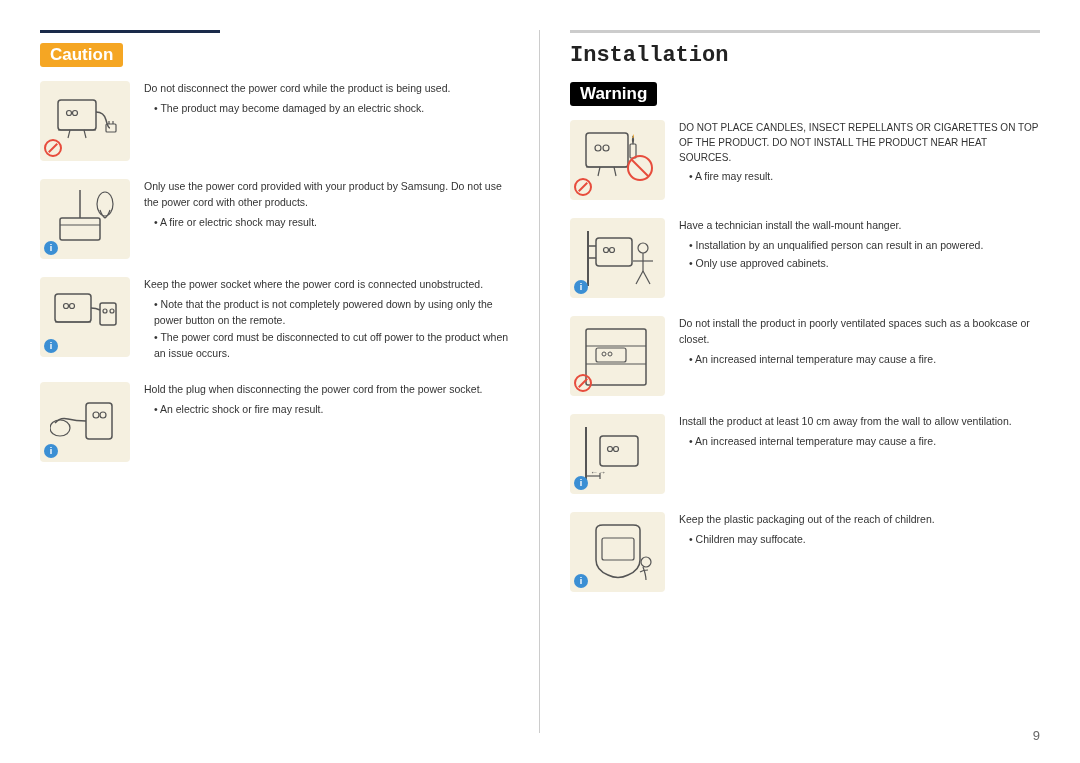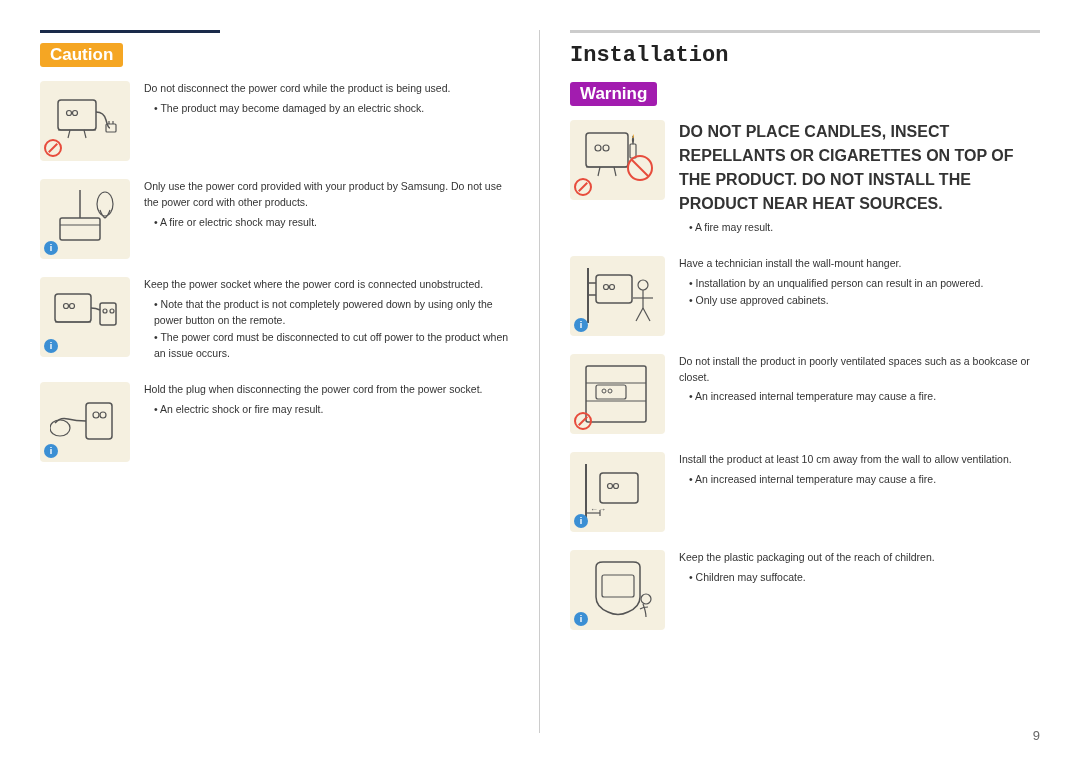--- a/index.html
+++ b/index.html
@@ -44,21 +44,21 @@
       border-radius: 3px;
       font-size: 17px;
       font-weight: bold;
       margin-bottom: 14px;
     }
     .badge-caution {
       background: #f5a623;
       color: #fff;
     }
     .badge-warning {
-      background: #a21caf;
+      background: #000000;
       color: #fff;
     }
     
     .section-title {
       font-size: 22px;
       font-weight: bold;
       color: #222;
       margin-bottom: 14px;
       font-family: Liberation Mono, monospace;
     }
@@ -283,21 +283,21 @@
           <path d="M55 16 Q54 12 55 8 Q56 12 55 16" fill="none" stroke="#555" stroke-width="1.2"></path>
 
           <path d="M54 10 Q56 8 55 6 Q57 8 55 10" fill="#f5a623" stroke="none"></path>
 
           <circle cx="62" cy="40" r="12" fill="none" stroke="#e74c3c" stroke-width="2"></circle>
           <line x1="54" y1="32" x2="70" y2="48" stroke="#e74c3c" stroke-width="2"></line>
         </svg>
         <div class="badge-red-no"></div>
       </div>
       <div class="item-text">
-        <p style="font-weight:bold; font-size:16px;">DO NOT PLACE CANDLES, INSECT REPELLANTS OR CIGARETTES ON TOP OF THE PRODUCT. DO NOT INSTALL THE PRODUCT NEAR HEAT SOURCES.</p>
+        <p style="font-weight:normal; font-size:10px;">DO NOT PLACE CANDLES, INSECT REPELLANTS OR CIGARETTES ON TOP OF THE PRODUCT. DO NOT INSTALL THE PRODUCT NEAR HEAT SOURCES.</p>
         <ul>
           <li>A fire may result.</li>
         </ul>
       </div>
     </div>
 
     
     <div class="item-block">
       <div class="item-image">
         <svg width="80" height="65" viewBox="0 0 80 65">

